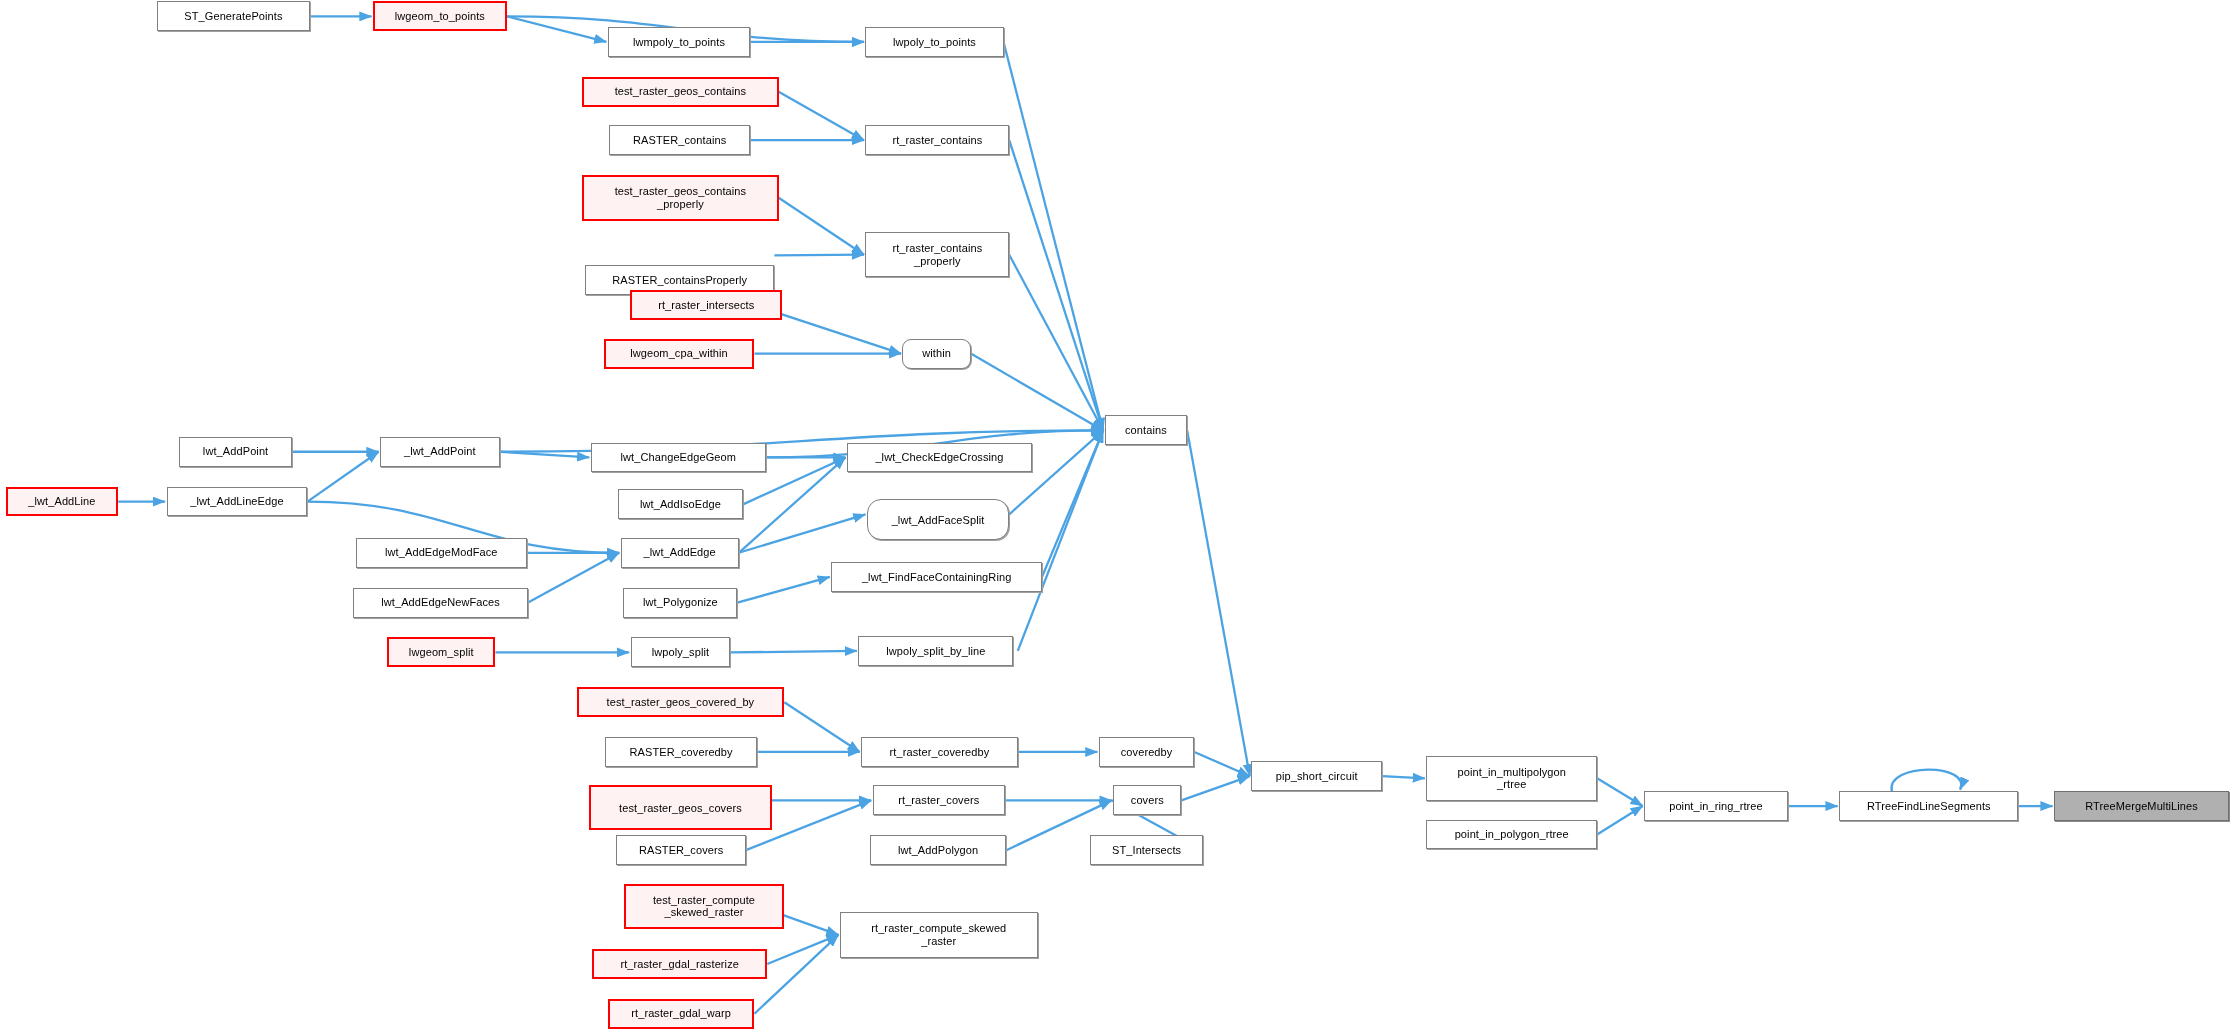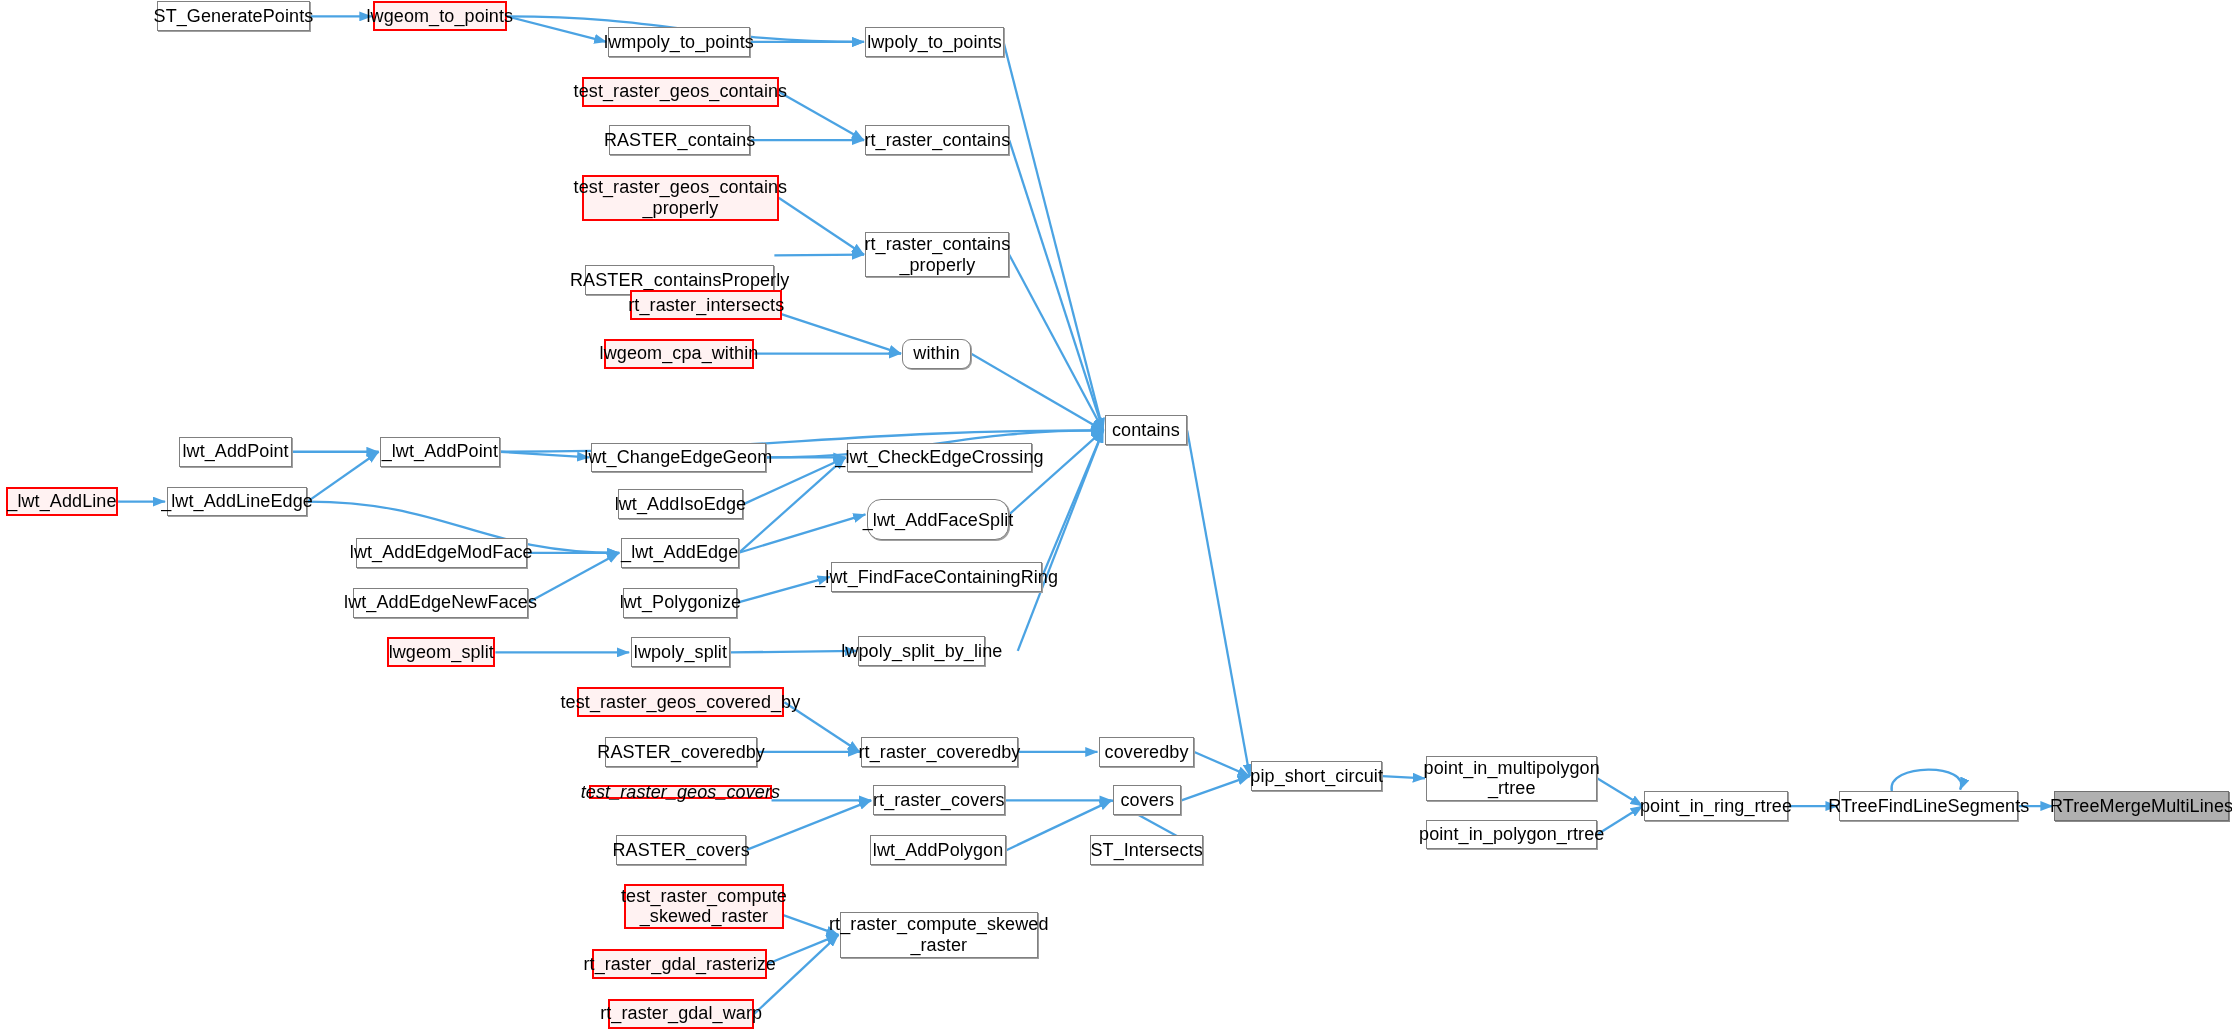--- a/index.html
+++ b/index.html
@@ -23,21 +23,21 @@
     height: 1033px;
     pointer-events: none;
   }
   .node {
     position: absolute;
     box-sizing: border-box;
     display: flex;
     align-items: center;
     justify-content: center;
     text-align: center;
-    font-size: 18px;
+    font-size: 11px;
     line-height: 1.15;
     color: #000000;
     background: #ffffff;
     border: 1px solid #808080;
     box-shadow: 1px 1px 0 0 #a0a0a0;
     white-space: pre-line;
     padding: 0 4px;
     letter-spacing: 0.1px;
   }
   .node.hl {
@@ -142,26 +142,26 @@
       <div class="node" style="left: 166.546px; top: 486.62px; width: 140.923px; height: 29.8802px;">_lwt_AddLineEdge</div>
       <div class="node" style="left: 617.786px; top: 489.466px; width: 125.265px; height: 29.8802px;">lwt_AddIsoEdge</div>
       <div class="node" style="left: 866.893px; top: 499.426px; width: 142.347px; height: 41px; border-radius: 14px;">_lwt_AddFaceSplit</div>
       <div class="node" style="left: 355.867px; top: 537.843px; width: 170.816px; height: 29.8802px;">lwt_AddEdgeModFace</div>
       <div class="node" style="left: 620.633px; top: 537.843px; width: 118.148px; height: 29.8802px;">_lwt_AddEdge</div>
       <div class="node" style="left: 831.306px; top: 562.032px; width: 210.673px; height: 29.8802px;">_lwt_FindFaceContainingRing</div>
       <div class="node" style="left: 353.02px; top: 587.643px; width: 175.087px; height: 29.8802px;">lwt_AddEdgeNewFaces</div>
       <div class="node" style="left: 623.48px; top: 587.643px; width: 113.878px; height: 29.8802px;">lwt_Polygonize</div>
       <div class="node hl" style="left: 387.184px; top: 637.444px; width: 108.184px; height: 29.8802px;">lwgeom_split</div>
       <div class="node" style="left: 630.597px; top: 637.444px; width: 99.6429px; height: 29.8802px;">lwpoly_split</div>
-      <div class="node" style="left: 858.352px; top: 636.021px; width: 127px; height: 29.8802px;">lwpoly_split_by_line</div>
+      <div class="node" style="left: 858.352px; top: 636.021px; width: 155px; height: 29.8802px;">lwpoly_split_by_line</div>
       <div class="node hl" style="left: 576.505px; top: 687.244px; width: 207.827px; height: 29.8802px;">test_raster_geos_covered_by</div>
       <div class="node" style="left: 604.974px; top: 737.044px; width: 152.311px; height: 29.8802px;">RASTER_coveredby</div>
       <div class="node" style="left: 861.199px; top: 737.044px; width: 156.582px; height: 29.8802px;">rt_raster_coveredby</div>
       <div class="node" style="left: 1098.92px; top: 737.044px; width: 95.3724px; height: 29.8802px;">coveredby</div>
-      <div class="node hl" style="left: 589.316px; top: 785.421px; width: 182.204px; height: 14px; font-style: italic;">test_raster_geos_covers</div>
+      <div class="node hl" style="left: 589.316px; top: 785.421px; width: 182.204px; height: 45px;">test_raster_geos_covers</div>
       <div class="node" style="left: 872.587px; top: 785.421px; width: 132.383px; height: 29.8802px;">rt_raster_covers</div>
       <div class="node" style="left: 1113.15px; top: 785.421px; width: 68.3265px; height: 29.8802px;">covers</div>
       <div class="node" style="left: 1251.23px; top: 761.233px; width: 130.959px; height: 29.8802px;">pip_short_circuit</div>
       <div class="node" style="left: 1426.32px; top: 755.541px; width: 170.816px; height: 45.5317px;">point_in_multipolygon
 _rtree</div>
       <div class="node" style="left: 616.362px; top: 835.222px; width: 129.536px; height: 29.8802px;">RASTER_covers</div>
       <div class="node" style="left: 869.74px; top: 835.222px; width: 136.653px; height: 29.8802px;">lwt_AddPolygon</div>
       <div class="node" style="left: 1090.38px; top: 835.222px; width: 112.454px; height: 29.8802px;">ST_Intersects</div>
       <div class="node" style="left: 1426.32px; top: 819.57px; width: 170.816px; height: 29.8802px;">point_in_polygon_rtree</div>
       <div class="node" style="left: 1644.11px; top: 791.113px; width: 143.77px; height: 29.8802px;">point_in_ring_rtree</div>

